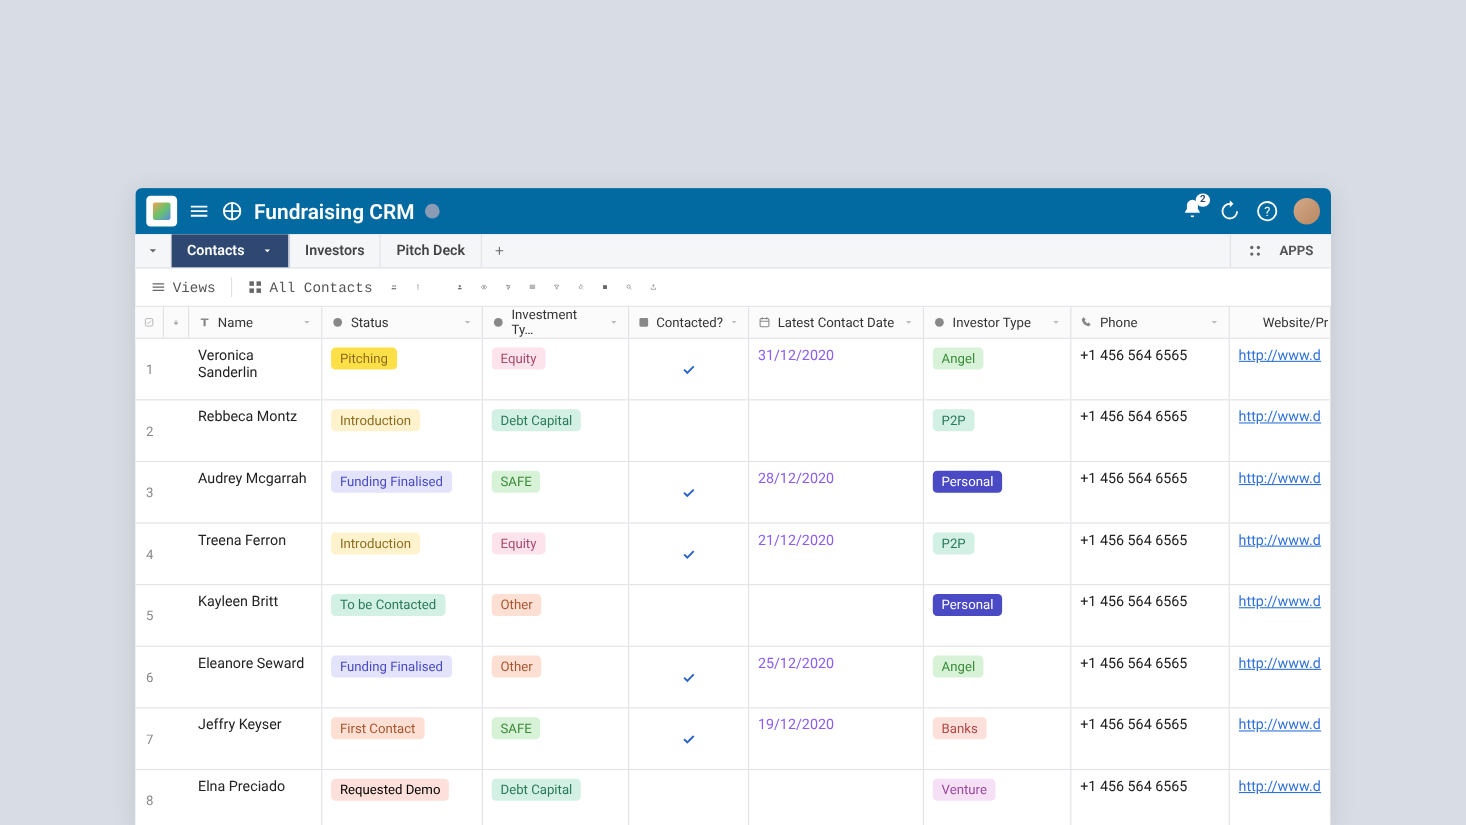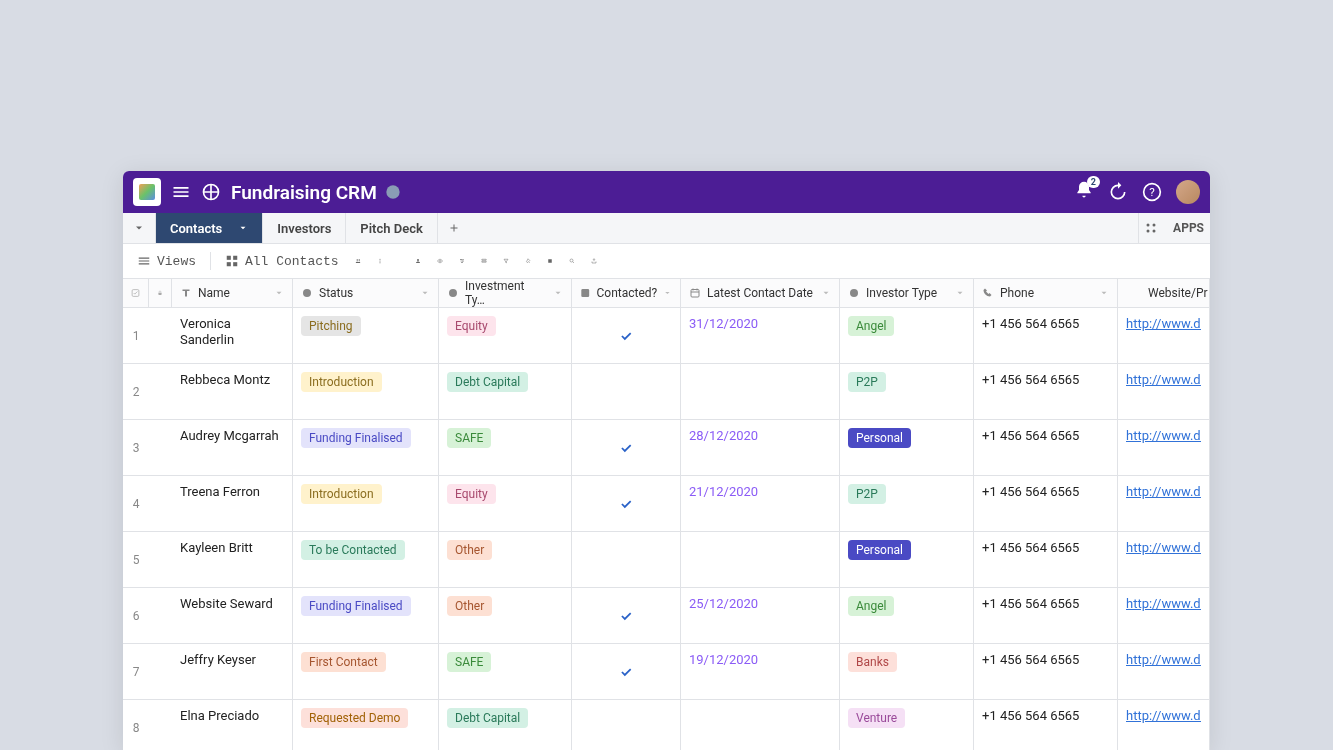--- a/index.html
+++ b/index.html
@@ -16,21 +16,21 @@
   left: 123px;
   top: 171px;
   width: 1087px;
   height: 579px;
   background: #fff;
   border-radius: 6px 6px 0 0;
   overflow: hidden;
   box-shadow: 0 4px 24px rgba(0,0,0,0.1);
 }
 .header {
-  background: #4c1d95;
+  background: #0369a1;
   height: 42px;
   display: flex;
   align-items: center;
   padding: 0 10px;
   color: #fff;
 }
 .logo {
   width: 28px;
   height: 28px;
   background: #fff;
@@ -123,21 +123,21 @@
   width: 32px;
   display: flex;
   align-items: center;
   justify-content: center;
   cursor: pointer;
 }
 .tabs-right {
   margin-left: auto;
   display: flex;
   align-items: center;
-  padding: 0 6px;
+  padding: 0 16px;
   font-size: 12px;
   font-weight: 700;
   color: #555;
   border-left: 1px solid #e0e2e6;
   gap: 16px;
 }
 .toolbar {
   height: 35px;
   display: flex;
   align-items: center;
@@ -462,21 +462,21 @@
   </div>
 
   <div class="table-body" id="table-body">
       <div class="row">
         <div class="td col-idx">1</div>
         <div class="td col-lock"></div>
         <div class="td col-name">
           <span class="name-cell">Veronica Sanderlin</span>
         </div>
         <div class="td col-status">
-          <span class="pill" style="background:#e5e5e5;color:#8b6d1f">Pitching</span>
+          <span class="pill" style="background:#fde047;color:#8b6d1f">Pitching</span>
         </div>
         <div class="td col-invtype">
           <span class="pill" style="background:#fde4ec;color:#a84a6e">Equity</span>
         </div>
         <div class="td col-contacted">
           <svg class="check-icon" viewBox="0 0 24 24">
             <path d="M5 12l5 5L20 7" fill="none" stroke="#2a62c8" stroke-width="3"></path>
           </svg>
         </div>
         <div class="td col-date">
@@ -601,21 +601,21 @@
           <span class="phone-cell">+1 456 564 6565</span>
         </div>
         <div class="td col-web">
           <span class="link-cell">http://www.don</span>
         </div>
       </div>
       <div class="row">
         <div class="td col-idx">6</div>
         <div class="td col-lock"></div>
         <div class="td col-name">
-          <span class="name-cell">Website Seward</span>
+          <span class="name-cell">Eleanore Seward</span>
         </div>
         <div class="td col-status">
           <span class="pill" style="background:#e3e3fb;color:#4a4ac4">Funding Finalised</span>
         </div>
         <div class="td col-invtype">
           <span class="pill" style="background:#fde0d3;color:#a65630">Other</span>
         </div>
         <div class="td col-contacted">
           <svg class="check-icon" viewBox="0 0 24 24">
             <path d="M5 12l5 5L20 7" fill="none" stroke="#2a62c8" stroke-width="3"></path>
@@ -664,21 +664,21 @@
           <span class="link-cell">http://www.don</span>
         </div>
       </div>
       <div class="row">
         <div class="td col-idx">8</div>
         <div class="td col-lock"></div>
         <div class="td col-name">
           <span class="name-cell">Elna Preciado</span>
         </div>
         <div class="td col-status">
-          <span class="pill" style="background:#fde0da;color:#a16207">Requested Demo</span>
+          <span class="pill" style="background:#fde0da;color:#000000">Requested Demo</span>
         </div>
         <div class="td col-invtype">
           <span class="pill" style="background:#d3f0e4;color:#2a7a5a">Debt Capital</span>
         </div>
         <div class="td col-contacted"></div>
         <div class="td col-date">
           <span class="date-cell"></span>
         </div>
         <div class="td col-invtor">
           <span class="pill" style="background:#f5e0f5;color:#9a4a9a">Venture</span>

